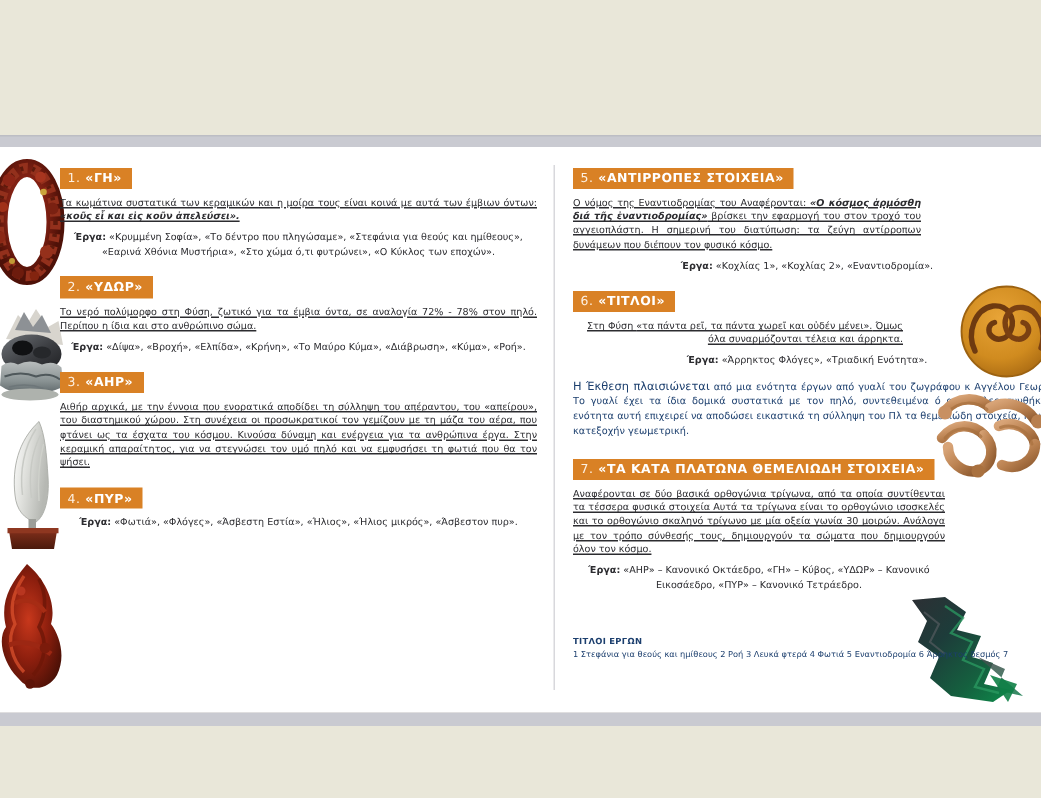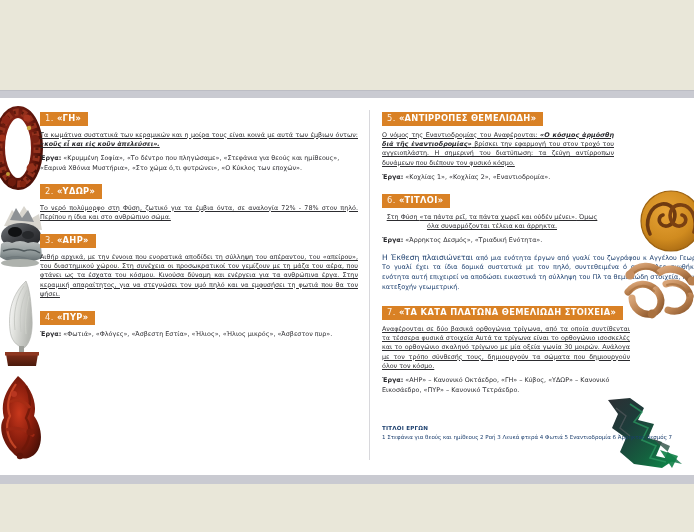--- a/index.html
+++ b/index.html
@@ -113,20 +113,21 @@
     line-height: 9.3px;
     margin: 0 0 5px 0;
     text-align: justify;
     text-decoration: underline;
   }
   .works-p {
     color: #2c2c30;
     font-size: 6.4px;
     line-height: 9.3px;
     margin: 0 0 6px 0;
+    text-align: center;
   }
   .works-p .lbl { font-weight: bold; }
   .bq { font-weight: bold; font-style: italic; }
   .sec { margin-bottom: 6px; }
 
   
   .frame-p {
     color: #1c3f6e;
     font-size: 6.5px;
     line-height: 9.6px;
@@ -290,20 +291,21 @@
           <p class="body-p"><span>Τα κωμάτινα συστατικά των κεραμικών και η μοίρα τους είναι κοινά με αυτά των έμβιων όντων: </span><span class="bq">«κοῦς εἶ και εἰς κοῦν ἀπελεύσει».</span></p>
           <p class="works-p"><span class="lbl">Έργα:</span> <span>«Κρυμμένη Σοφία», «Το δέντρο που πληγώσαμε», «Στεφάνια για θεούς και ημίθεους», «Εαρινά Χθόνια Μυστήρια», «Στο χώμα ό,τι φυτρώνει», «Ο Κύκλος των εποχών».</span></p>
         </div>
 
         <div class="sec">
           <div class="sec-head">
             <span class="num">2.</span>
             <span>«ΥΔΩΡ»</span>
           </div>
           <p class="body-p">Το νερό πολύμορφο στη Φύση, ζωτικό για τα έμβια όντα, σε αναλογία 72% - 78% στον πηλό. Περίπου η ίδια και στο ανθρώπινο σώμα.</p>
+          <p class="works-p"><span class="lbl">Έργα:</span> <span>«Δίψα», «Βροχή», «Ελπίδα», «Κρήνη», «Το Μαύρο Κύμα», «Διάβρωση», «Κύμα», «Ροή».</span></p>
         </div>
 
         <div class="sec">
           <div class="sec-head">
             <span class="num">3.</span>
             <span>«ΑΗΡ»</span>
           </div>
           <p class="body-p">Αιθήρ αρχικά, με την έννοια που ενορατικά αποδίδει τη σύλληψη του απέραντου, του «απείρου», του διαστημικού χώρου. Στη συνέχεια οι προσωκρατικοί τον γεμίζουν με τη μάζα του αέρα, που φτάνει ως τα έσχατα του κόσμου. Κινούσα δύναμη και ενέργεια για τα ανθρώπινα έργα. Στην κεραμική απαραίτητος, για να στεγνώσει τον υμό πηλό και να εμφυσήσει τη φωτιά που θα τον ψήσει.</p>
         </div>
 
@@ -315,33 +317,33 @@
           <p class="works-p"><span class="lbl">Έργα:</span> <span>«Φωτιά», «Φλόγες», «Άσβεστη Εστία», «Ήλιος», «Ήλιος μικρός», «Άσβεστον πυρ».</span></p>
         </div>
 
       </div>
 
       <div class="col-right">
 
         <div class="sec">
           <div class="sec-head">
             <span class="num">5.</span>
-            <span>«ΑΝΤΙΡΡΟΠΕΣ ΘΕΜΕΛΙΩΔΗ»</span>
+            <span>«ΑΝΤΙΡΡΟΠΕΣ ΣΤΟΙΧΕΙΑ»</span>
           </div>
           <p class="body-p" style="width:232px"><span>Ο νόμος της Εναντιοδρομίας του Αναφέρονται: </span><span class="bq">«Ο κόσμος ἁρμόσθη διά τῆς ἐναντιοδρομίας»</span><span> βρίσκει την εφαρμογή του στον τροχό του αγγειοπλάστη. Η σημερινή του διατύπωση: τα ζεύγη αντίρροπων δυνάμεων που διέπουν τον φυσικό κόσμο.</span></p>
           <p class="works-p"><span class="lbl">Έργα:</span> <span>«Κοχλίας 1», «Κοχλίας 2», «Εναντιοδρομία».</span></p>
         </div>
 
         <div class="sec">
           <div class="sec-head">
             <span class="num">6.</span>
             <span>«ΤΙΤΛΟΙ»</span>
           </div>
-          <p class="body-p" style="width:220px; text-align:center"><span>Στη Φύση </span><span>«τα πάντα ρεῖ, τα πάντα χωρεῖ και οὐδέν μένει».</span><span> Όμως όλα συναρμόζονται τέλεια και άρρηκτα.</span></p>
-          <p class="works-p"><span class="lbl">Έργα:</span> <span>«Άρρηκτος Δεσμός», «Τριαδική Ενότητα».</span></p>
+          <p class="body-p" style="width:220px; text-align:right"><span>Στη Φύση </span><span>«τα πάντα ρεῖ, τα πάντα χωρεῖ και οὐδέν μένει».</span><span> Όμως όλα συναρμόζονται τέλεια και άρρηκτα.</span></p>
+          <p class="works-p"><span class="lbl">Έργα:</span> <span>«Άρρηκτος Φλόγες», «Τριαδική Ενότητα».</span></p>
         </div>
 
         <p class="frame-p"><span class="strong">Η Έκθεση πλαισιώνεται</span><span> από μια ενότητα έργων από γυαλί του ζωγράφου κ Αγγέλου Γεωργίου. Το γυαλί έχει τα ίδια δομικά συστατικά με τον πηλό, συντεθειμένα ό από άλλες συνθήκες. Η ενότητα αυτή επιχειρεί να αποδώσει εικαστικά τη σύλληψη του Πλ τα θεμελιώδη στοιχεία, που είναι κατεξοχήν γεωμετρική.</span></p>
 
         <div class="sec">
           <div class="sec-head">
             <span class="num">7.</span>
             <span>«ΤΑ ΚΑΤΑ ΠΛΑΤΩΝΑ ΘΕΜΕΛΙΩΔΗ ΣΤΟΙΧΕΙΑ»</span>
           </div>
           <p class="body-p" style="width:248px">Αναφέρονται σε δύο βασικά ορθογώνια τρίγωνα, από τα οποία συντίθενται τα τέσσερα φυσικά στοιχεία Αυτά τα τρίγωνα είναι το ορθογώνιο ισοσκελές και το ορθογώνιο σκαληνό τρίγωνο με μία οξεία γωνία 30 μοιρών. Ανάλογα με τον τρόπο σύνθεσής τους, δημιουργούν τα σώματα που δημιουργούν όλον τον κόσμο.</p>

